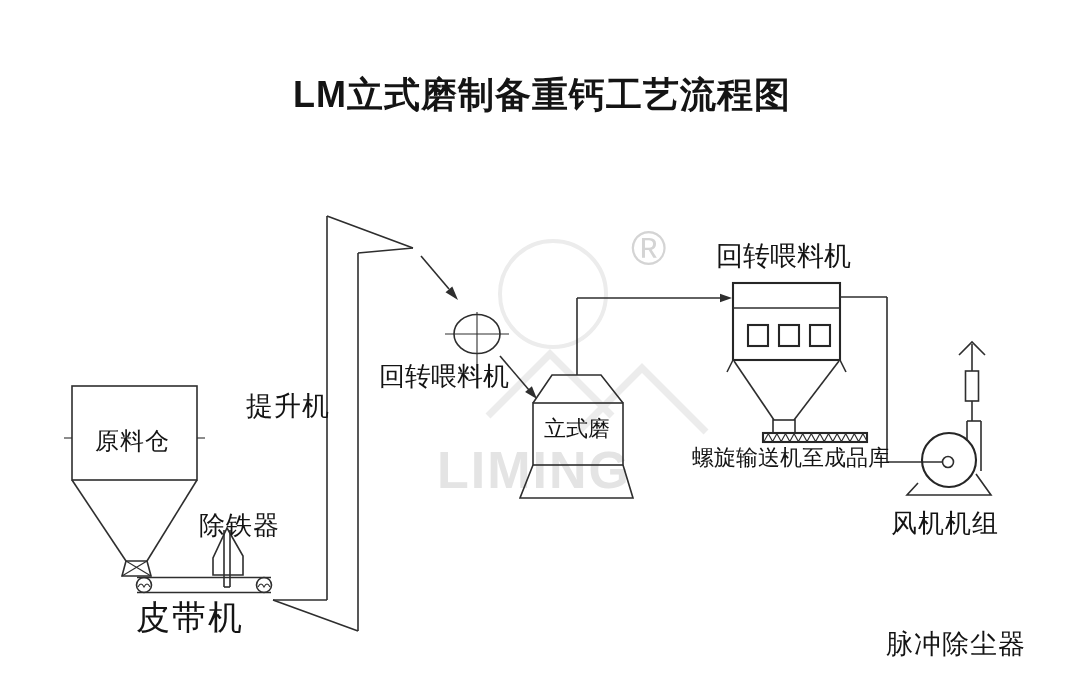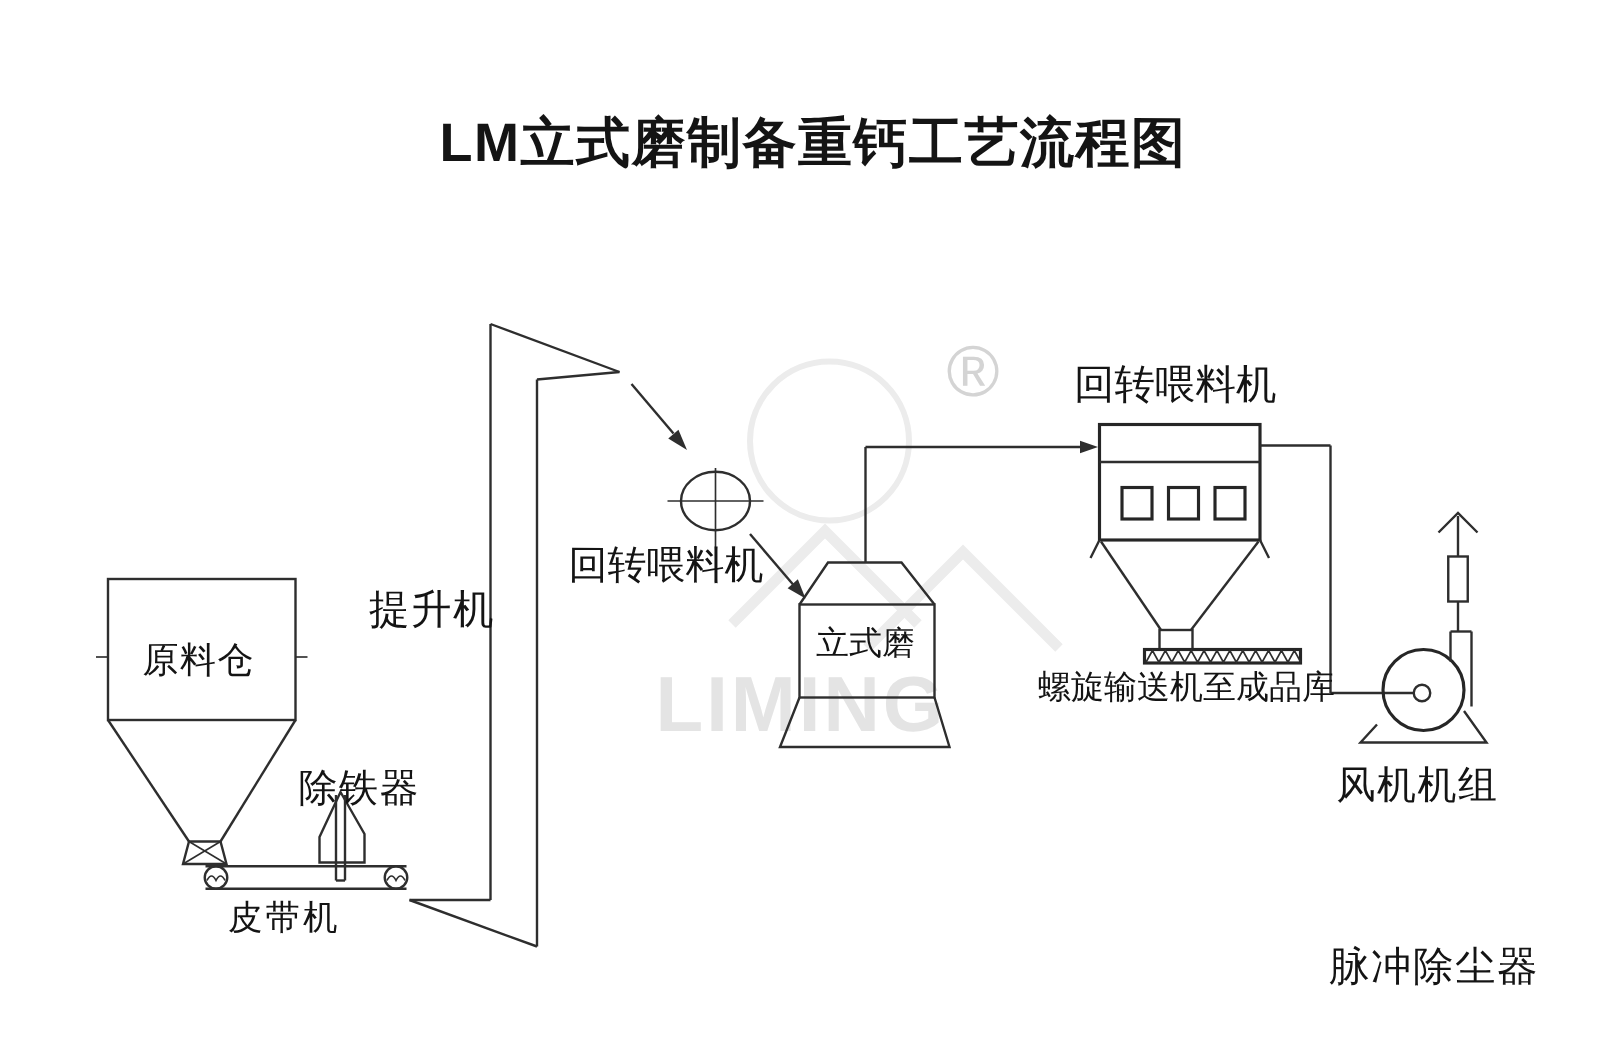--- a/index.html
+++ b/index.html
@@ -9,21 +9,21 @@
     background:#ffffff; overflow:hidden;
     font-family:"Liberation Sans", sans-serif;
   }
   .lbl {
     position:absolute; color:#141414; white-space:nowrap;
     font-family:"Liberation Sans", sans-serif; line-height:1.1; z-index:3;
   }
   #title-label   { left:293px; top:75px;  font-size:36px; font-weight:600; letter-spacing:1px; }
   #silo-label    { left:95px;  top:428px; font-size:24px; letter-spacing:1px; }
   #iron-label    { left:199px; top:496px; font-size:26px; letter-spacing:1px;margin-top:15px; }
-  #belt-label    { left:152px; top:599px; font-size:23px; letter-spacing:2px; }
+  #belt-label    { left:136px; top:599px; font-size:34px; letter-spacing:2px; }
   #elev-label    { left:246px; top:344px; font-size:27px; letter-spacing:1px;margin-top:48px; }
   #feeder-label  { left:379px; top:362px; font-size:26px; }
   #mill-label    { left:544px; top:417px; font-size:22px; }
   #collector-label { left:716px; top:242px; font-size:27px; }
   #screw-label   { left:692px; top:446px; font-size:22px; }
   #fan-label     { left:891px; top:509px; font-size:26px; letter-spacing:1px; }
   #company-label { left:886px; top:630px; font-size:27px; letter-spacing:1px; }
 
   .watermark { position:absolute; z-index:0; font-family:"Liberation Sans", sans-serif; }
   #wm-reg   { left:631px; top:221px; font-size:48px; color:#d4d4d4; }

